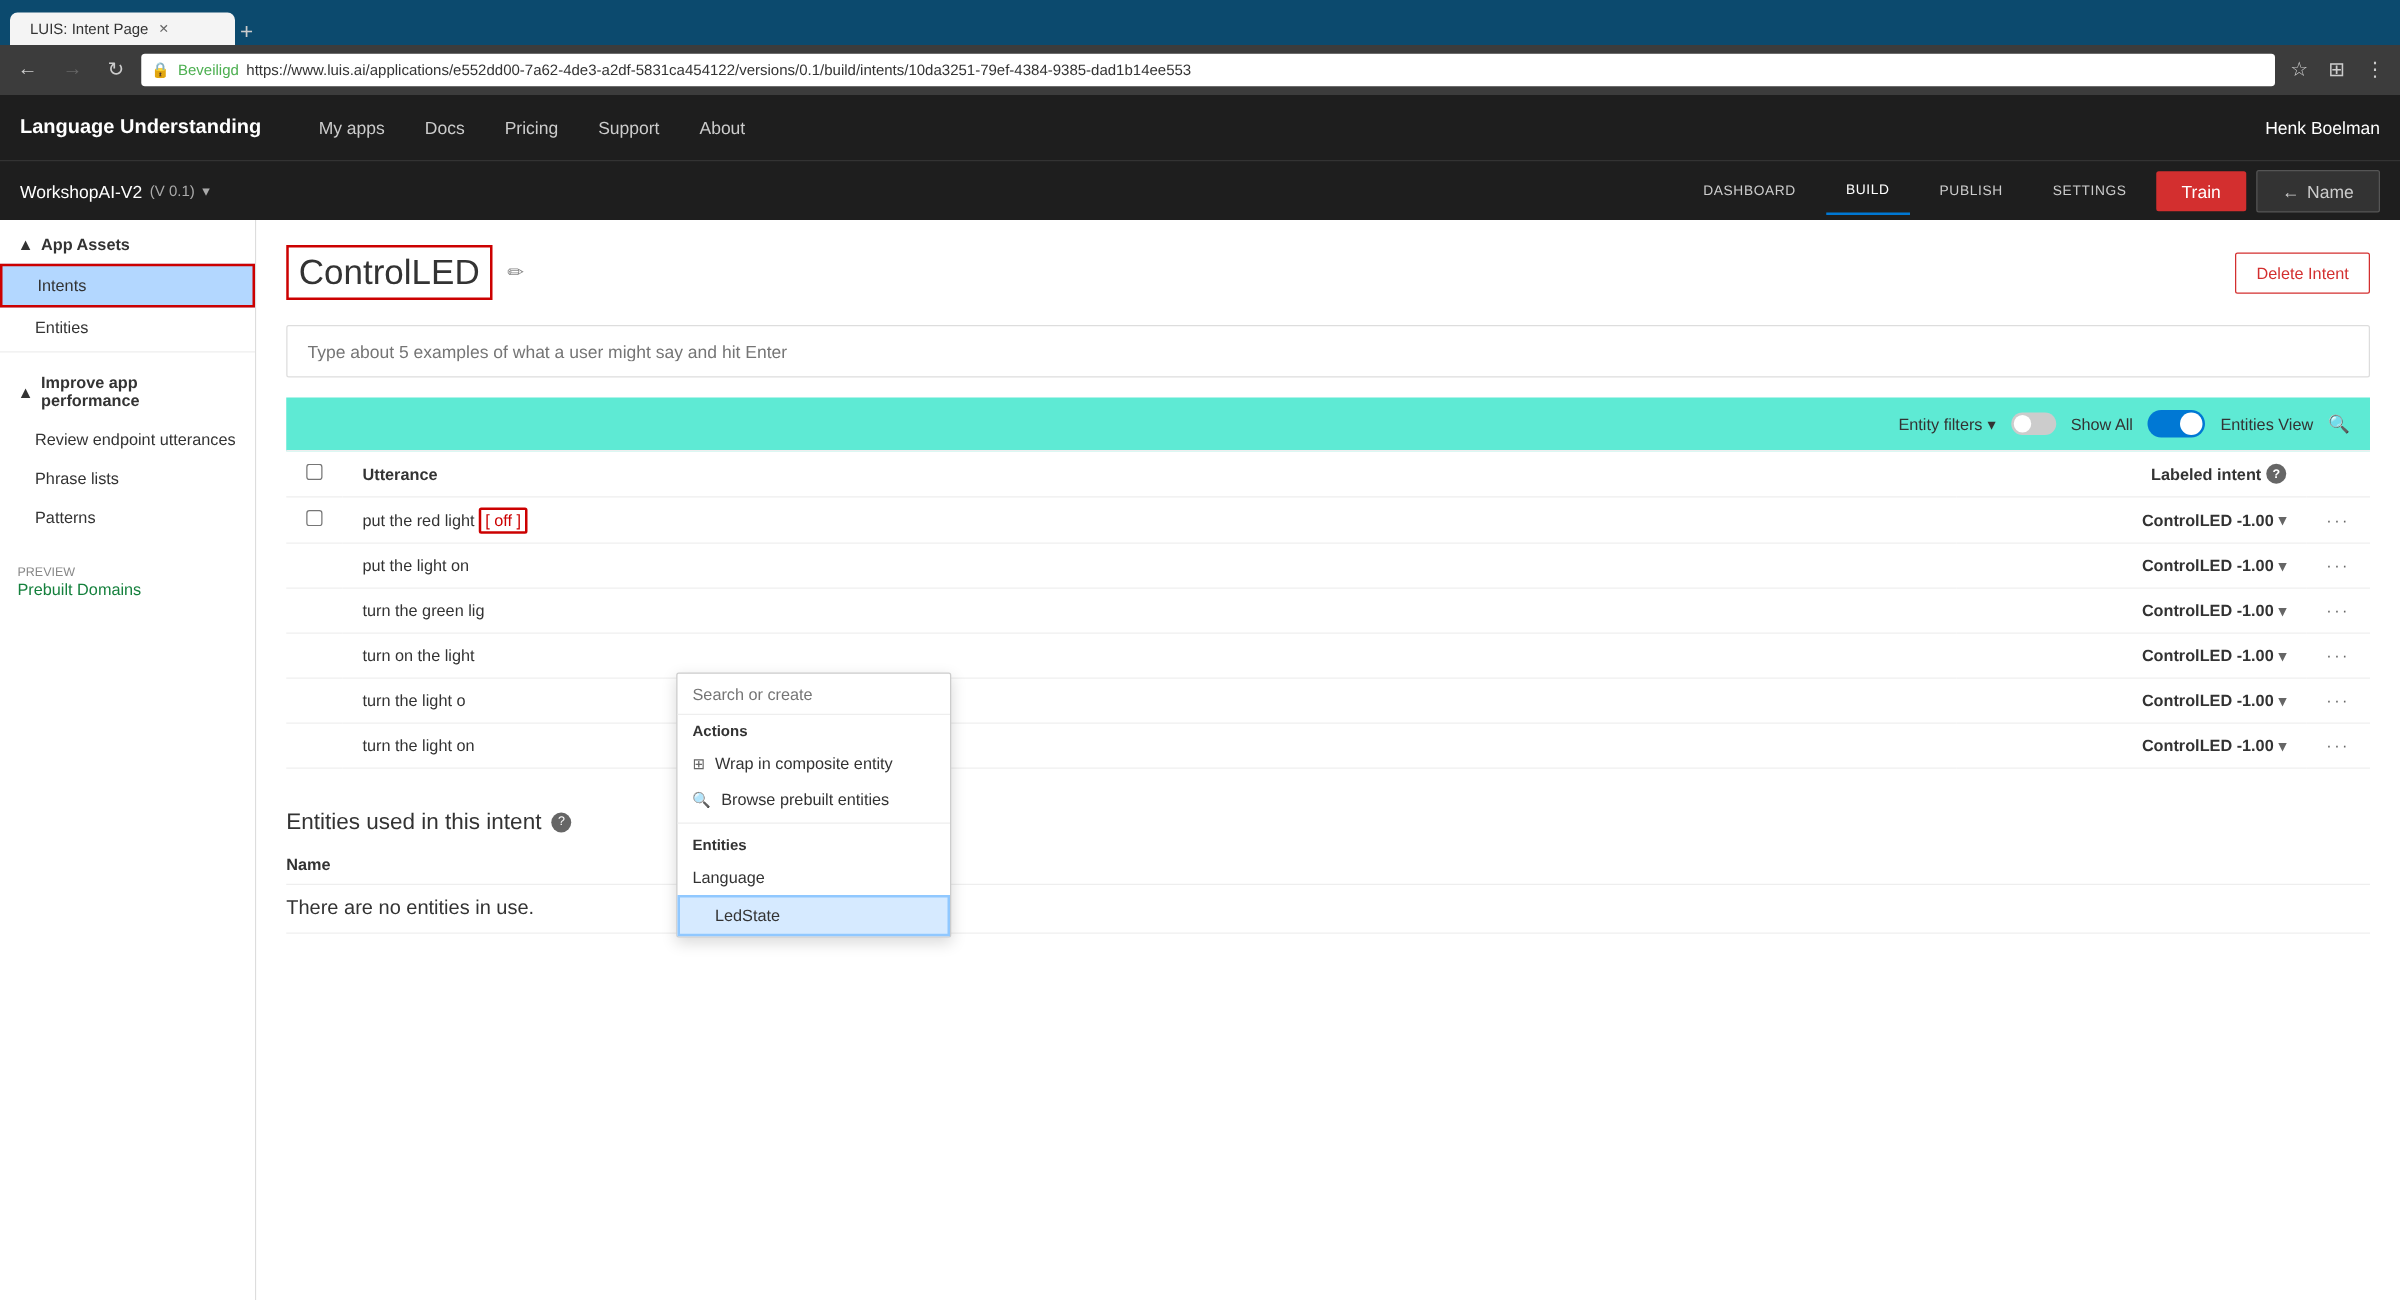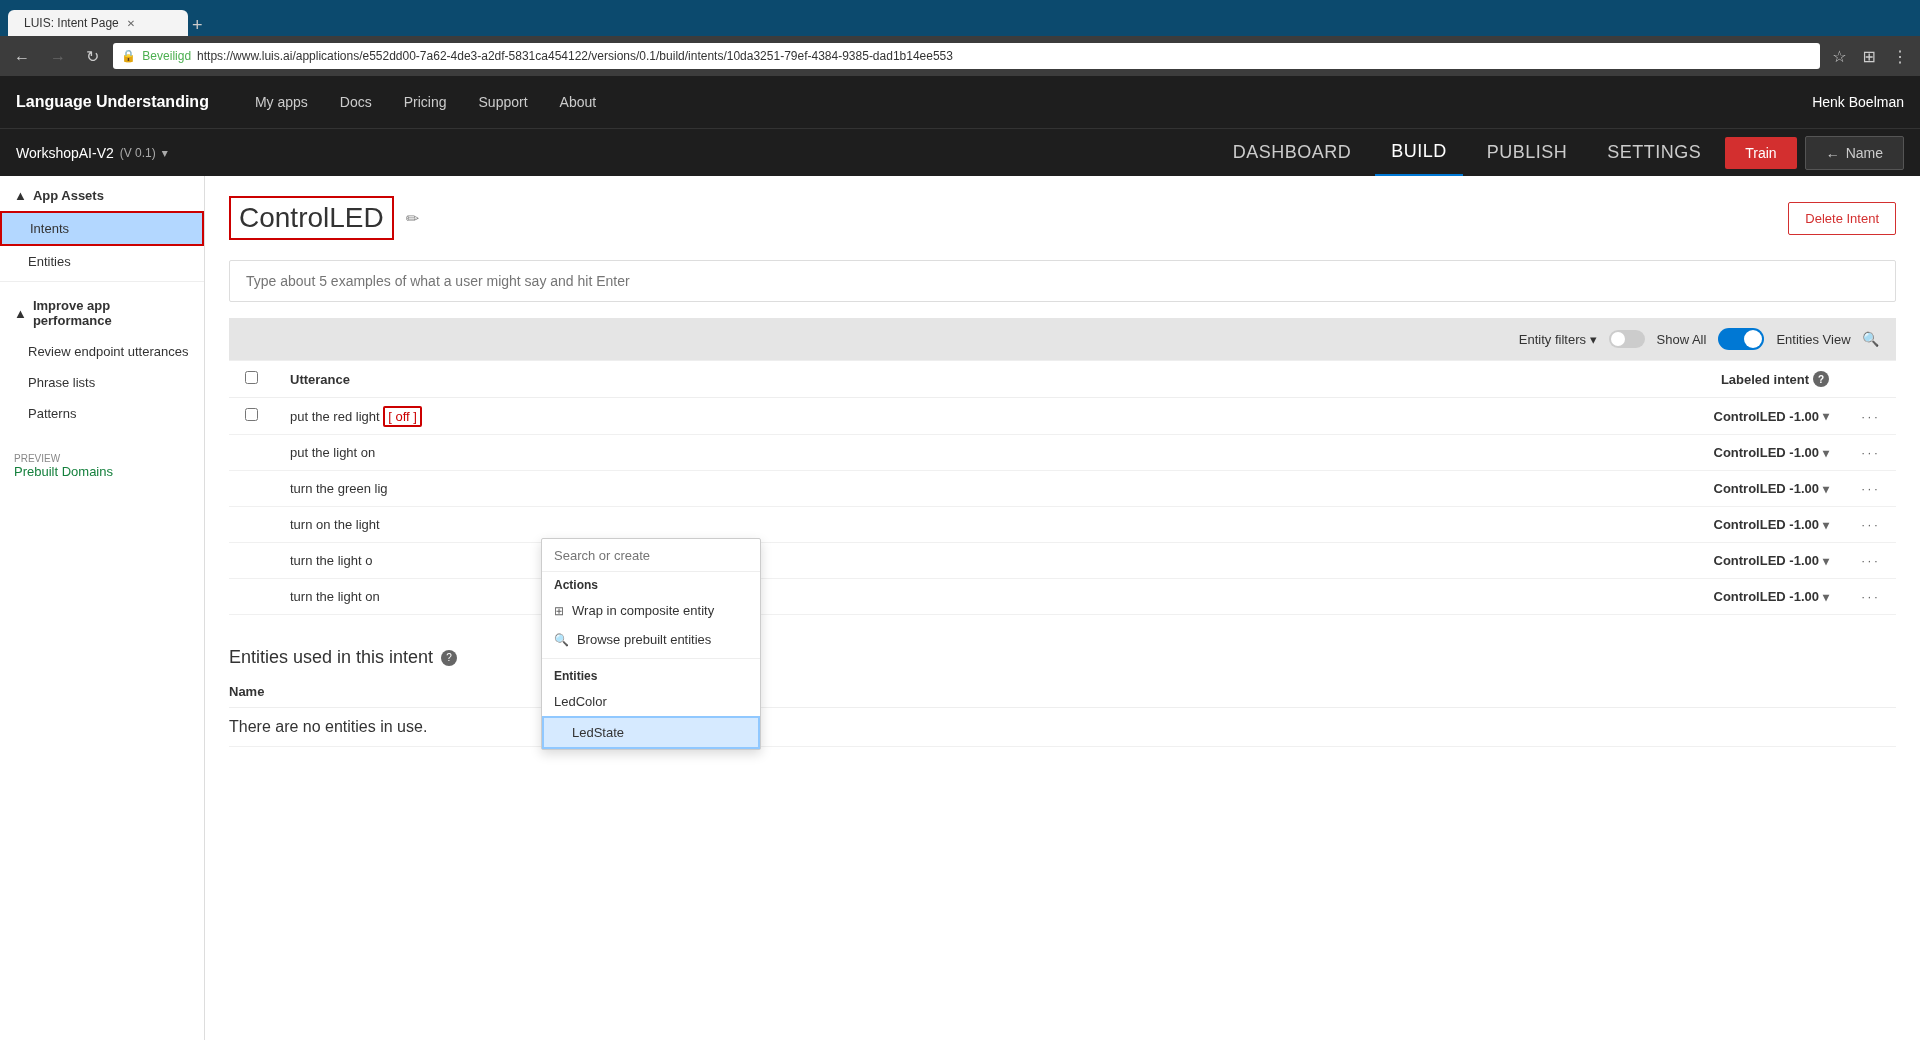--- a/index.html
+++ b/index.html
@@ -27,21 +27,21 @@
     .top-nav .nav-links { display: flex; gap: 0; flex: 1; }
     .top-nav .nav-link { color: #ccc; padding: 16px 16px; font-size: 14px; cursor: pointer; text-decoration: none; display: flex; align-items: center; }
     .top-nav .user-area { color: #fff; font-size: 14px; margin-left: auto; }
 
     
     .sub-nav { background: #1e1e1e; border-top: 1px solid #333; height: 48px; display: flex; align-items: center; padding: 0 16px; gap: 0; }
     .sub-nav .app-name { color: #fff; font-size: 14px; display: flex; align-items: center; gap: 6px; }
     .sub-nav .app-name .version { color: #aaa; font-size: 12px; }
     .sub-nav .chevron { color: #aaa; font-size: 12px; }
     .sub-nav-right { margin-left: auto; display: flex; align-items: center; gap: 8px; }
-    .sub-nav-item { color: #ccc; font-size: 18px; padding: 12px 16px; cursor: pointer; text-transform: uppercase; letter-spacing: 0.5px; }
+    .sub-nav-item { color: #ccc; font-size: 11px; padding: 12px 16px; cursor: pointer; text-transform: uppercase; letter-spacing: 0.5px; }
     .sub-nav-item.active { color: #fff; border-bottom: 2px solid #0078d4; }
     .train-btn { background: #d32f2f; color: #fff; border: none; border-radius: 2px; padding: 8px 20px; font-size: 14px; cursor: pointer; }
     .test-btn { background: #333; color: #ccc; border: 1px solid #555; border-radius: 2px; padding: 8px 20px; font-size: 14px; cursor: pointer; display: flex; align-items: center; gap: 6px; }
 
     
     .layout { display: flex; height: calc(1040px - 176px); }
 
     
     .sidebar { width: 205px; background: #fff; border-right: 1px solid #ddd; overflow-y: auto; flex-shrink: 0; }
     .sidebar-section { }
@@ -55,21 +55,21 @@
 
     
     .main { flex: 1; background: #fff; overflow-y: auto; padding: 20px 24px; position: relative; }
     .intent-header { display: flex; align-items: center; gap: 12px; margin-bottom: 20px; }
     .intent-title { font-size: 28px; font-weight: 300; color: #333; }
     .edit-icon { color: #888; font-size: 16px; cursor: pointer; }
     .delete-intent-btn { margin-left: auto; border: 1px solid #d32f2f; color: #d32f2f; background: #fff; padding: 8px 16px; border-radius: 2px; cursor: pointer; font-size: 13px; }
 
     
     .utterance-input { width: 100%; border: 1px solid #ddd; padding: 12px 16px; font-size: 14px; color: #999; outline: none; border-radius: 2px; margin-bottom: 16px; }
-    .table-header { display: flex; align-items: center; padding: 10px 16px; background: #e5e5e5; border-bottom: 1px solid #eee; }
+    .table-header { display: flex; align-items: center; padding: 10px 16px; background: #5eead4; border-bottom: 1px solid #eee; }
     .filter-area { display: flex; align-items: center; gap: 12px; margin-left: auto; }
     .entity-filters-btn { display: flex; align-items: center; gap: 4px; font-size: 13px; color: #333; cursor: pointer; }
     .toggle { width: 36px; height: 18px; background: #ccc; border-radius: 9px; cursor: pointer; position: relative; }
     .toggle-knob { width: 14px; height: 14px; background: #fff; border-radius: 50%; position: absolute; top: 2px; left: 2px; transition: left 0.2s; }
     .show-all-label { font-size: 13px; color: #333; }
     .toggle-blue { width: 46px; height: 22px; background: #0078d4; border-radius: 11px; cursor: pointer; position: relative; }
     .toggle-blue-knob { width: 18px; height: 18px; background: #fff; border-radius: 50%; position: absolute; top: 2px; right: 2px; }
     .entities-view-label { font-size: 13px; color: #333; }
     .search-icon-btn { color: #666; cursor: pointer; font-size: 14px; }
 
@@ -370,21 +370,21 @@
         <span class="icon">⊞</span>
         <span>Wrap in composite entity</span>
       </div>
       <div class="dropdown-item">
         <span class="icon">🔍</span>
         <span>Browse prebuilt entities</span>
       </div>
       <div class="dropdown-divider"></div>
       <div class="dropdown-section-label">Entities</div>
       <div class="dropdown-item">
-        <span>LedColor</span>
+        <span>Language</span>
       </div>
       <div class="dropdown-item highlighted" style="border: 2px solid #90c8ff; background: #d6eaff; padding-left: 28px;">
         <span>LedState</span>
       </div>
     </div>
 
     
     <div class="entities-section">
       <div class="entities-section-title">
         <span>Entities used in this intent</span>

